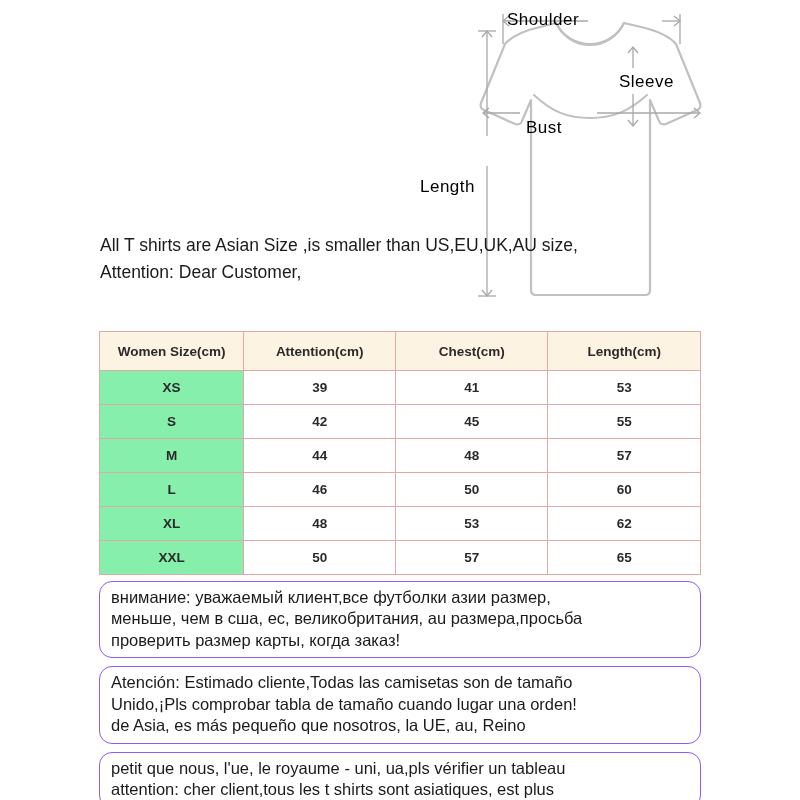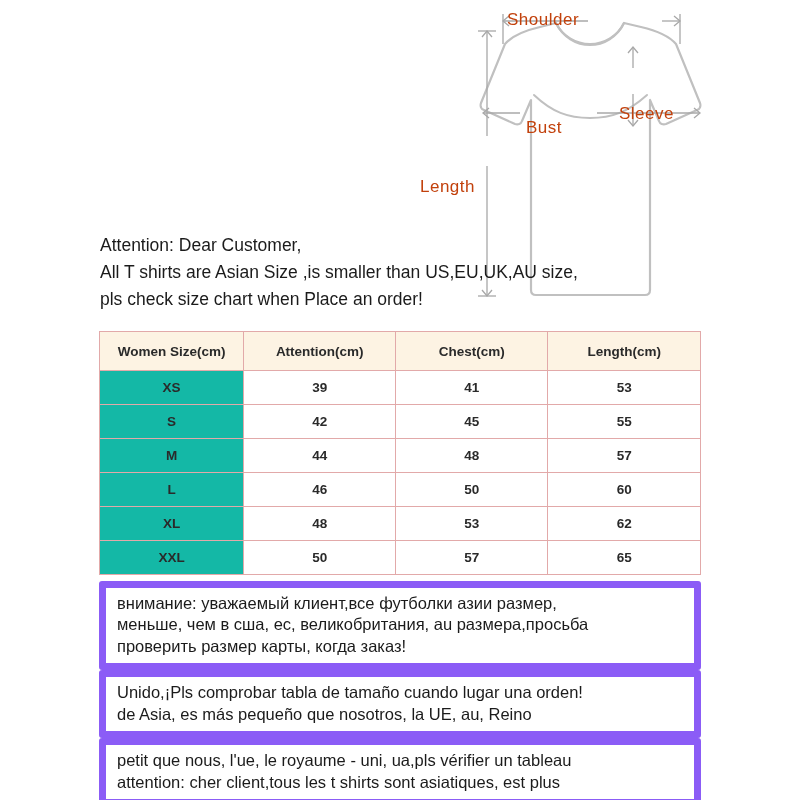--- a/index.html
+++ b/index.html
@@ -23,27 +23,27 @@
     height: 318px;
   }
   .diagram svg {
     position: absolute;
     top: 0;
     left: 0;
   }
   .diag-label {
     position: absolute;
     font-family: "Liberation Sans", sans-serif;
-    color: #c2410c;
+    color: #000000;
     font-size: 17px;
     letter-spacing: .5px;
     white-space: nowrap;
   }
   .lbl-shoulder { left: 507px; top: 10px; }
-  .lbl-sleeve   { left: 619px; top: 72px; margin-top: 32px; }
+  .lbl-sleeve   { left: 619px; top: 72px; }
   .lbl-bust     { left: 526px; top: 118px; }
   .lbl-length   { left: 420px; top: 136px; margin-top: 41px; }
 
   
   .attention {
     position: absolute;
     left: 100px;
     top: 232px;
     width: 620px;
     font-size: 17.5px;
@@ -70,39 +70,39 @@
     color: #2a2a2a;
     height: 33px;
     padding: 0;
   }
   .size-table thead th {
     background: #fdf3e3;
     height: 38px;
     font-size: 13.5px;
   }
   .size-table tbody td:first-child {
-    background: #14b8a6;
+    background: #86efac;
   }
   .size-table col.c1 { width: 24%; }
   .size-table col.c2 { width: 25.3%; }
   .size-table col.c3 { width: 25.3%; }
   .size-table col.c4 { width: 25.4%; }
 
   
   .notices {
     position: absolute;
     left: 99px;
     top: 581px;
     width: 602px;
   }
   .notice {
-    border: 7px solid #8b5cf6;
-    border-radius: 3px;
+    border: 1px solid #8b5cf6;
+    border-radius: 13px;
     padding: 5px 8px 6px 11px;
-    margin-bottom: 0;
+    margin-bottom: 8px;
     font-size: 16.5px;
     line-height: 1.3;
     color: #1b1b1b;
   }
   .notice div { white-space: nowrap; }
 </style>
 </head>
 <body>
 
 <div class="diagram">
@@ -166,23 +166,22 @@
     </g>
   </svg>
 
   <div class="diag-label lbl-shoulder">Shoulder</div>
   <div class="diag-label lbl-sleeve">Sleeve</div>
   <div class="diag-label lbl-bust">Bust</div>
   <div class="diag-label lbl-length">Length</div>
 </div>
 
 <div class="attention">
+  <div>All T shirts are  Asian Size ,is smaller than US,EU,UK,AU size,</div>
   <div>Attention: Dear Customer,</div>
-  <div>All T shirts are  Asian Size ,is smaller than US,EU,UK,AU size,</div>
-  <div>pls check size chart when Place an order!</div>
 </div>
 
 <table class="size-table">
   <colgroup>
     <col class="c1">
       <col class="c2">
       <col class="c3">
       <col class="c4">
   </colgroup>
   <thead>
@@ -233,20 +232,21 @@
   </tbody>
 </table>
 
 <div class="notices">
   <div class="notice">
     <div>внимание: уважаемый клиент,все футболки азии размер,</div>
     <div>меньше, чем в сша, ес, великобритания, au размера,просьба</div>
     <div>проверить размер карты, когда заказ!</div>
   </div>
   <div class="notice">
+    <div>Atención: Estimado cliente,Todas las camisetas son de tamaño</div>
     <div>Unido,¡Pls comprobar tabla de tamaño cuando lugar una orden!</div>
     <div>de Asia, es más pequeño que nosotros, la UE, au, Reino</div>
   </div>
   <div class="notice">
     <div>petit que nous, l'ue, le royaume - uni, ua,pls vérifier un tableau</div>
     <div>attention: cher client,tous les t shirts sont asiatiques, est plus</div>
 
   </div>
 </div>
 

